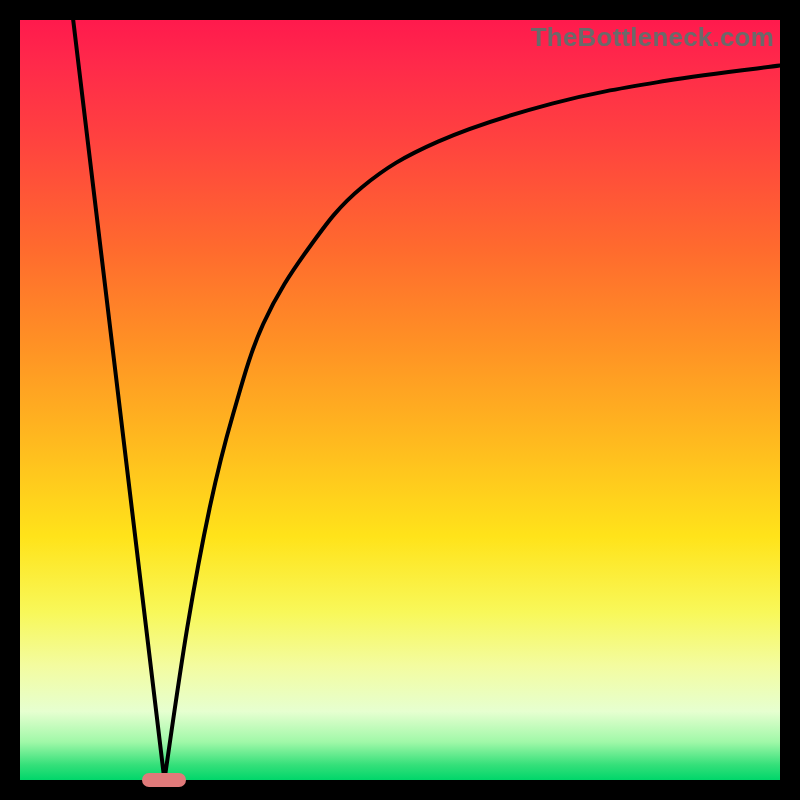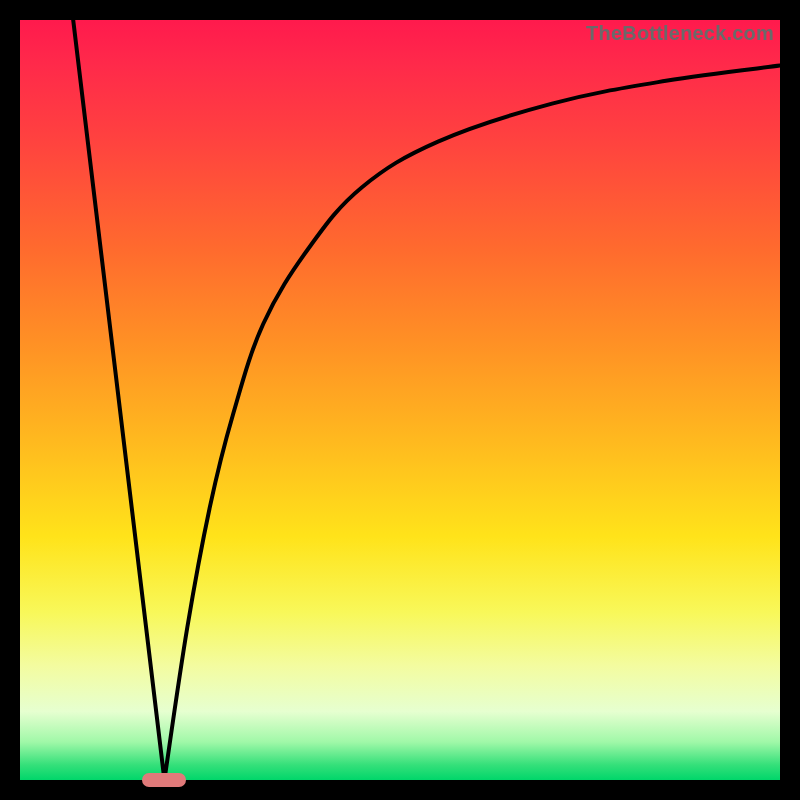--- a/index.html
+++ b/index.html
@@ -30,21 +30,21 @@
       #a0f8a8 95%,
       #35e07a 98%,
       #00d66a 100%
     );
   }
   .watermark {
     position: absolute;
     top: 2px;
     right: 6px;
     font-family: Arial, Helvetica, sans-serif;
-    font-size: 20px;
+    font-size: 26px;
     font-weight: 600;
     color: #6a6a6a;
     letter-spacing: 0.2px;
   }
   svg.curve {
     position: absolute;
     left: 0;
     top: 0;
     width: 760px;
     height: 760px;

